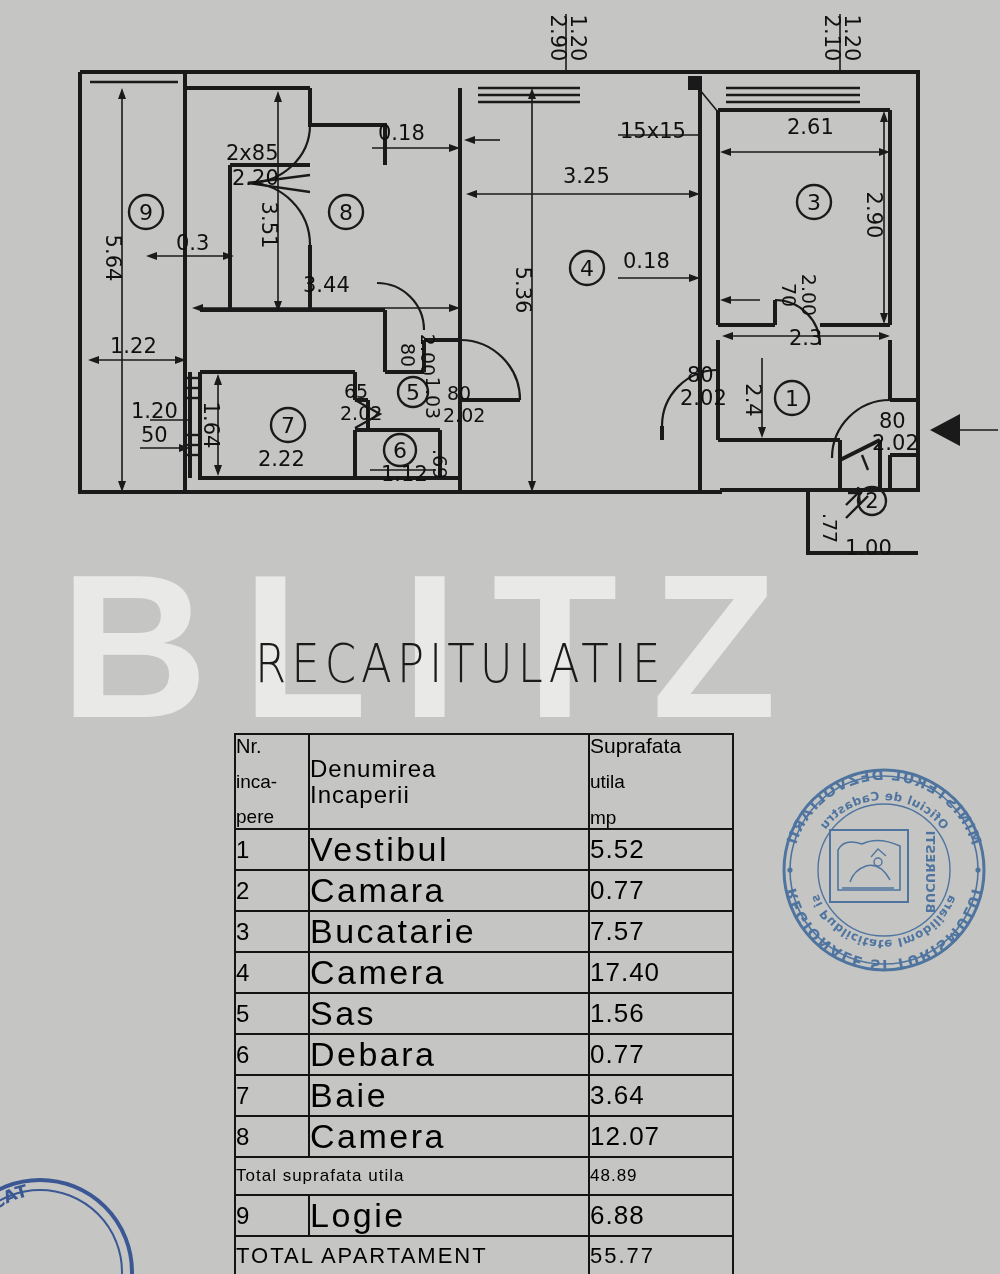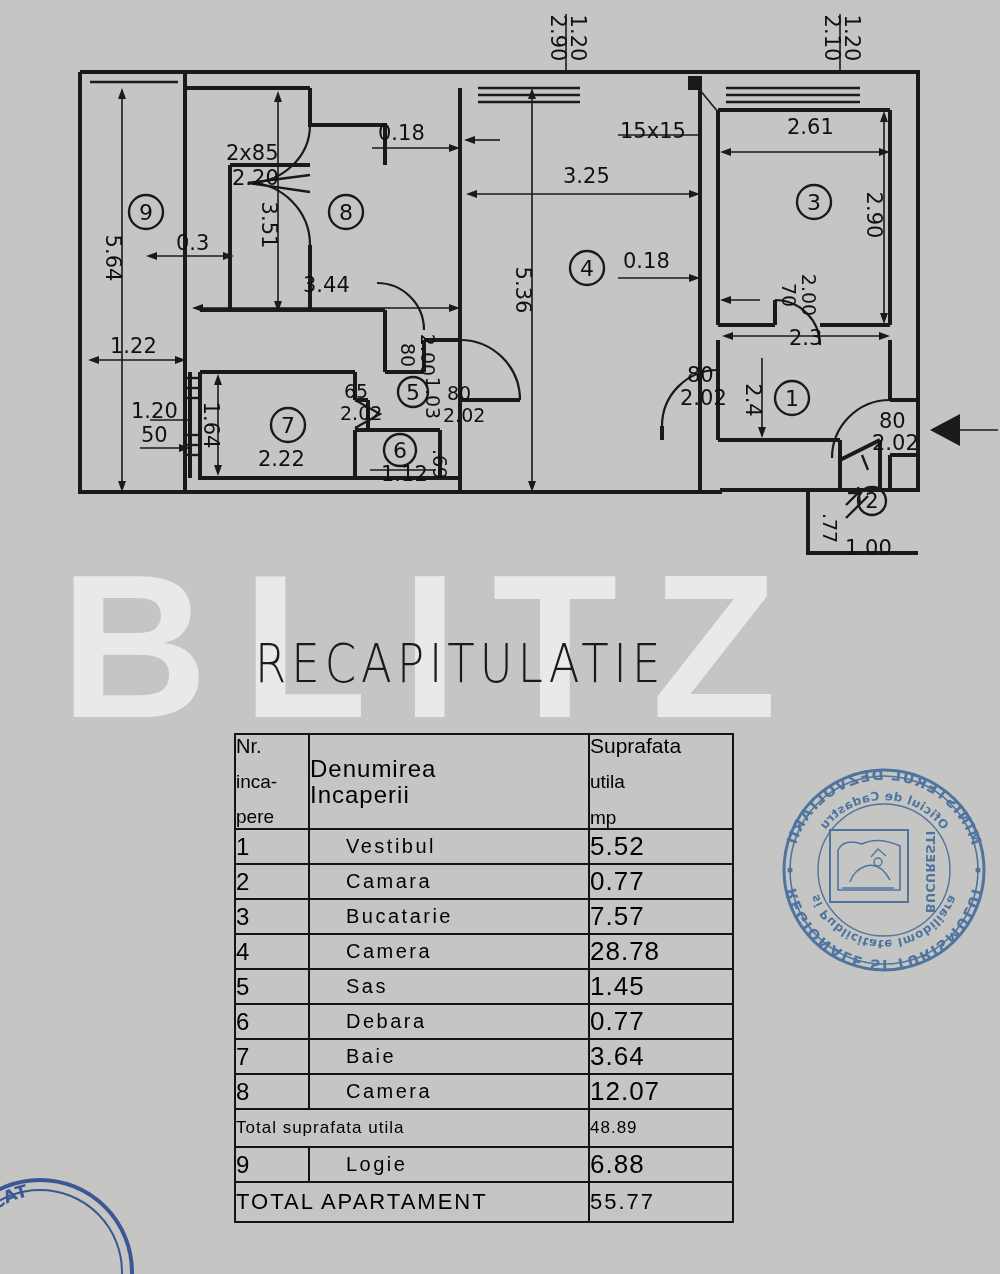--- a/index.html
+++ b/index.html
@@ -63,21 +63,21 @@
     text-align:left;
     vertical-align:middle;
   }
   .c-nr{width:72px;}
   .c-den{width:278px;border-radius:16px;}
   .c-sup{width:142px;}
   .hdr{height:76px;font-size:20px;line-height:1.07;}
   .hdr .sm{font-size:19px;margin-top:15px;}
   .rw{height:35px;}
   .rw .num{font-size:24px;}
-  .rw .nam{font-size:20px;letter-spacing:2.5px;padding-left:36px;}
+  .rw .nam{font-size:34px;letter-spacing:2.5px;}
   .rw .val{font-size:26px;letter-spacing:1px;border-radius:12px;}
   .tot{height:36px;font-size:17px;letter-spacing:1px;}
   .tot2{height:38px;font-size:22px;letter-spacing:2px;}
 
   
   #stamp{
     position:absolute;left:772px;top:722px;width:228px;height:262px;
     pointer-events:none;opacity:.78;
   }
   #stamp2{
@@ -411,26 +411,26 @@
         <td class="val">0.77</td>
       </tr>
       <tr class="rw">
         <td class="num">3</td>
         <td class="nam">Bucatarie</td>
         <td class="val">7.57</td>
       </tr>
       <tr class="rw">
         <td class="num">4</td>
         <td class="nam">Camera</td>
-        <td class="val">28.78</td>
+        <td class="val">17.40</td>
       </tr>
       <tr class="rw">
         <td class="num">5</td>
         <td class="nam">Sas</td>
-        <td class="val">1.45</td>
+        <td class="val">1.56</td>
       </tr>
       <tr class="rw">
         <td class="num">6</td>
         <td class="nam">Debara</td>
         <td class="val">0.77</td>
       </tr>
       <tr class="rw">
         <td class="num">7</td>
         <td class="nam">Baie</td>
         <td class="val">3.64</td>

